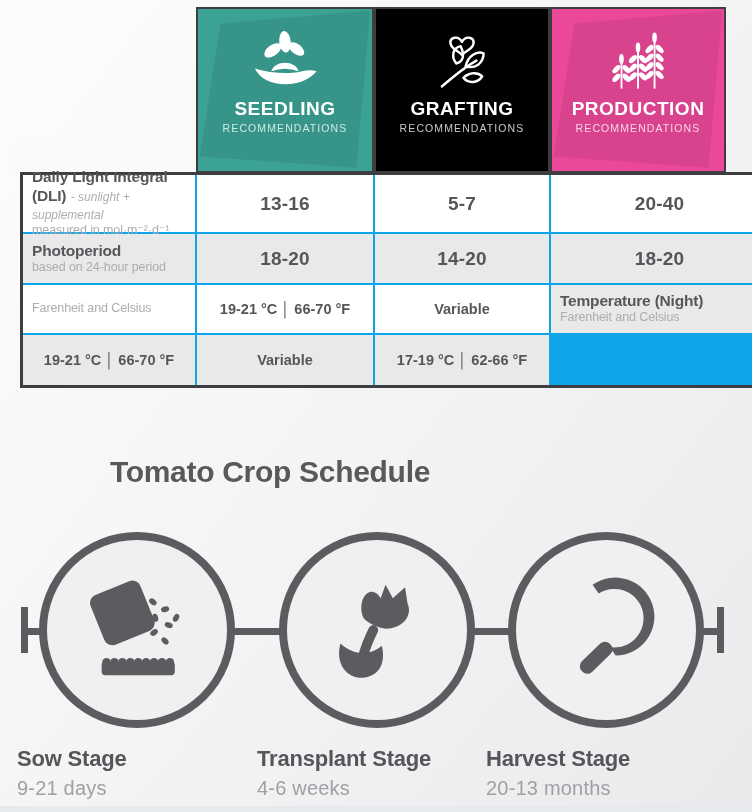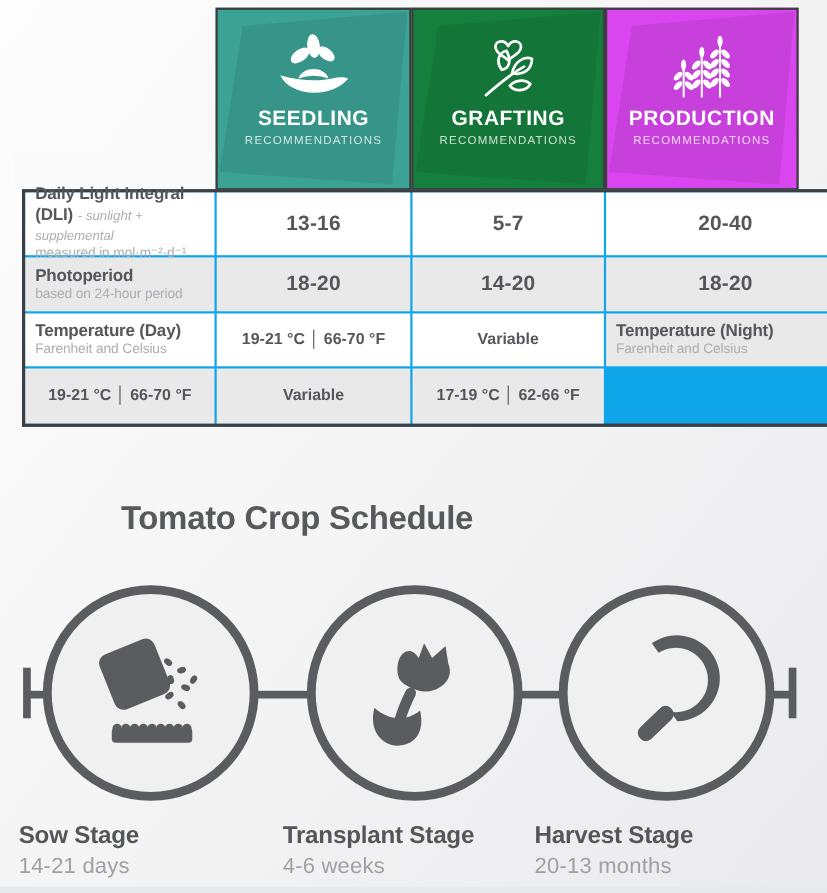--- a/index.html
+++ b/index.html
@@ -92,33 +92,33 @@
     <ellipse cx="50" cy="22" rx="8" ry="15" transform="rotate(-6 50 22)"></ellipse>
     <ellipse cx="33" cy="34" rx="13.5" ry="7.5" transform="rotate(-36 33 34)"></ellipse>
     <ellipse cx="66" cy="32" rx="12.5" ry="7" transform="rotate(38 66 32)"></ellipse>
     <path d="M31,63 C36,47 64,47 69,63 Q50,56 31,63 Z"></path>
     <path d="M8,59 C15,73 31,81 51,81 C69,81 85,74 94,63 C83,59 74,64 61,65 C43,66 24,64 8,59 Z"></path>
   </svg>
   <div class="hdr-label">SEEDLING</div>
   <div class="hdr-sub">RECOMMENDATIONS</div>
 </div>
 
-<div class="hdr hdr-grafting" style="background-color: #15803d;">
+<div class="hdr hdr-grafting" style="background-color: #000000;">
   <svg viewBox="0 0 100 100" fill="none" stroke="#ffffff" stroke-width="3.4" stroke-linecap="round" stroke-linejoin="round">
     <path d="M50,22 C45,13 33,15 34,24 C35,32 44,34 50,40 C56,34 65,32 66,24 C67,15 55,13 50,22 Z"></path>
     <path d="M22,84 C38,70 52,58 70,48"></path>
     <path d="M42,52 C34,42 38,30 48,28 C54,40 52,50 42,52 Z"></path>
     <path d="M55,56 C58,42 70,34 80,38 C80,52 68,60 55,56 Z"></path>
     <path d="M52,72 C60,64 72,64 78,70 C72,80 58,80 52,72 Z"></path>
   </svg>
   <div class="hdr-label">GRAFTING</div>
   <div class="hdr-sub">RECOMMENDATIONS</div>
 </div>
 
-<div class="hdr hdr-production" style="background-color: #d946ef;">
+<div class="hdr hdr-production" style="background-color: #ec4899;">
   <svg viewBox="0 0 100 100" fill="#ffffff">
     <rect x="25.8" y="50" width="2.6" height="37"></rect>
     <ellipse cx="27" cy="46" rx="3.2" ry="7"></ellipse>
     <ellipse cx="20" cy="60" rx="7" ry="3.6" transform="rotate(-46 20 60)"></ellipse>
     <ellipse cx="34" cy="60" rx="7" ry="3.6" transform="rotate(46 34 60)"></ellipse>
     <ellipse cx="20" cy="72" rx="7" ry="3.6" transform="rotate(-46 20 72)"></ellipse>
     <ellipse cx="34" cy="72" rx="7" ry="3.6" transform="rotate(46 34 72)"></ellipse>
     <rect x="48.7" y="34" width="2.6" height="53"></rect>
     <ellipse cx="50" cy="30" rx="3.2" ry="7"></ellipse>
     <ellipse cx="43" cy="46" rx="7" ry="3.6" transform="rotate(-46 43 46)"></ellipse>
@@ -158,21 +158,20 @@
 
   <div class="cell alt lab">
     <div class="lab-main">Photoperiod</div>
     <div class="lab-note">based on 24-hour period</div>
   </div>
   <div class="cell alt val">18-20</div>
   <div class="cell alt val">14-20</div>
   <div class="cell alt val">18-20</div>
 
   <div class="cell lab">
-    <div class="lab-main">Temperature (Day)</div>
     <div class="lab-note">Farenheit and Celsius</div>
   </div>
   <div class="cell val small">19-21 °C │ 66-70 °F</div>
   <div class="cell val small">Variable</div>
 
   <div class="cell alt lab">
     <div class="lab-main">Temperature (Night)</div>
     <div class="lab-note">Farenheit and Celsius</div>
   </div>
   <div class="cell alt val small">19-21 °C │ 66-70 °F</div>
@@ -219,21 +218,21 @@
 
 <div class="abs stage-circle" style="left:508px;">
   <svg viewBox="0 0 100 100" fill="#5B5C5F">
     <path d="M39,13 A32,32 0 1 1 58,71 L53,64 A24,24 0 1 0 44,20 Z"></path>
     <rect x="46" y="61" width="12" height="32" rx="5.5" transform="rotate(46 52 63)"></rect>
   </svg>
 </div>
 
 <div class="abs stage-label" style="left:17px;">
   <div class="stage-name">Sow Stage</div>
-  <div class="stage-duration">14-21 days</div>
+  <div class="stage-duration">9-21 days</div>
 </div>
 <div class="abs stage-label" style="left:257px;">
   <div class="stage-name">Transplant Stage</div>
   <div class="stage-duration">4-6 weeks</div>
 </div>
 <div class="abs stage-label" style="left:486px;">
   <div class="stage-name">Harvest Stage</div>
   <div class="stage-duration">20-13 months</div>
 </div>
 

